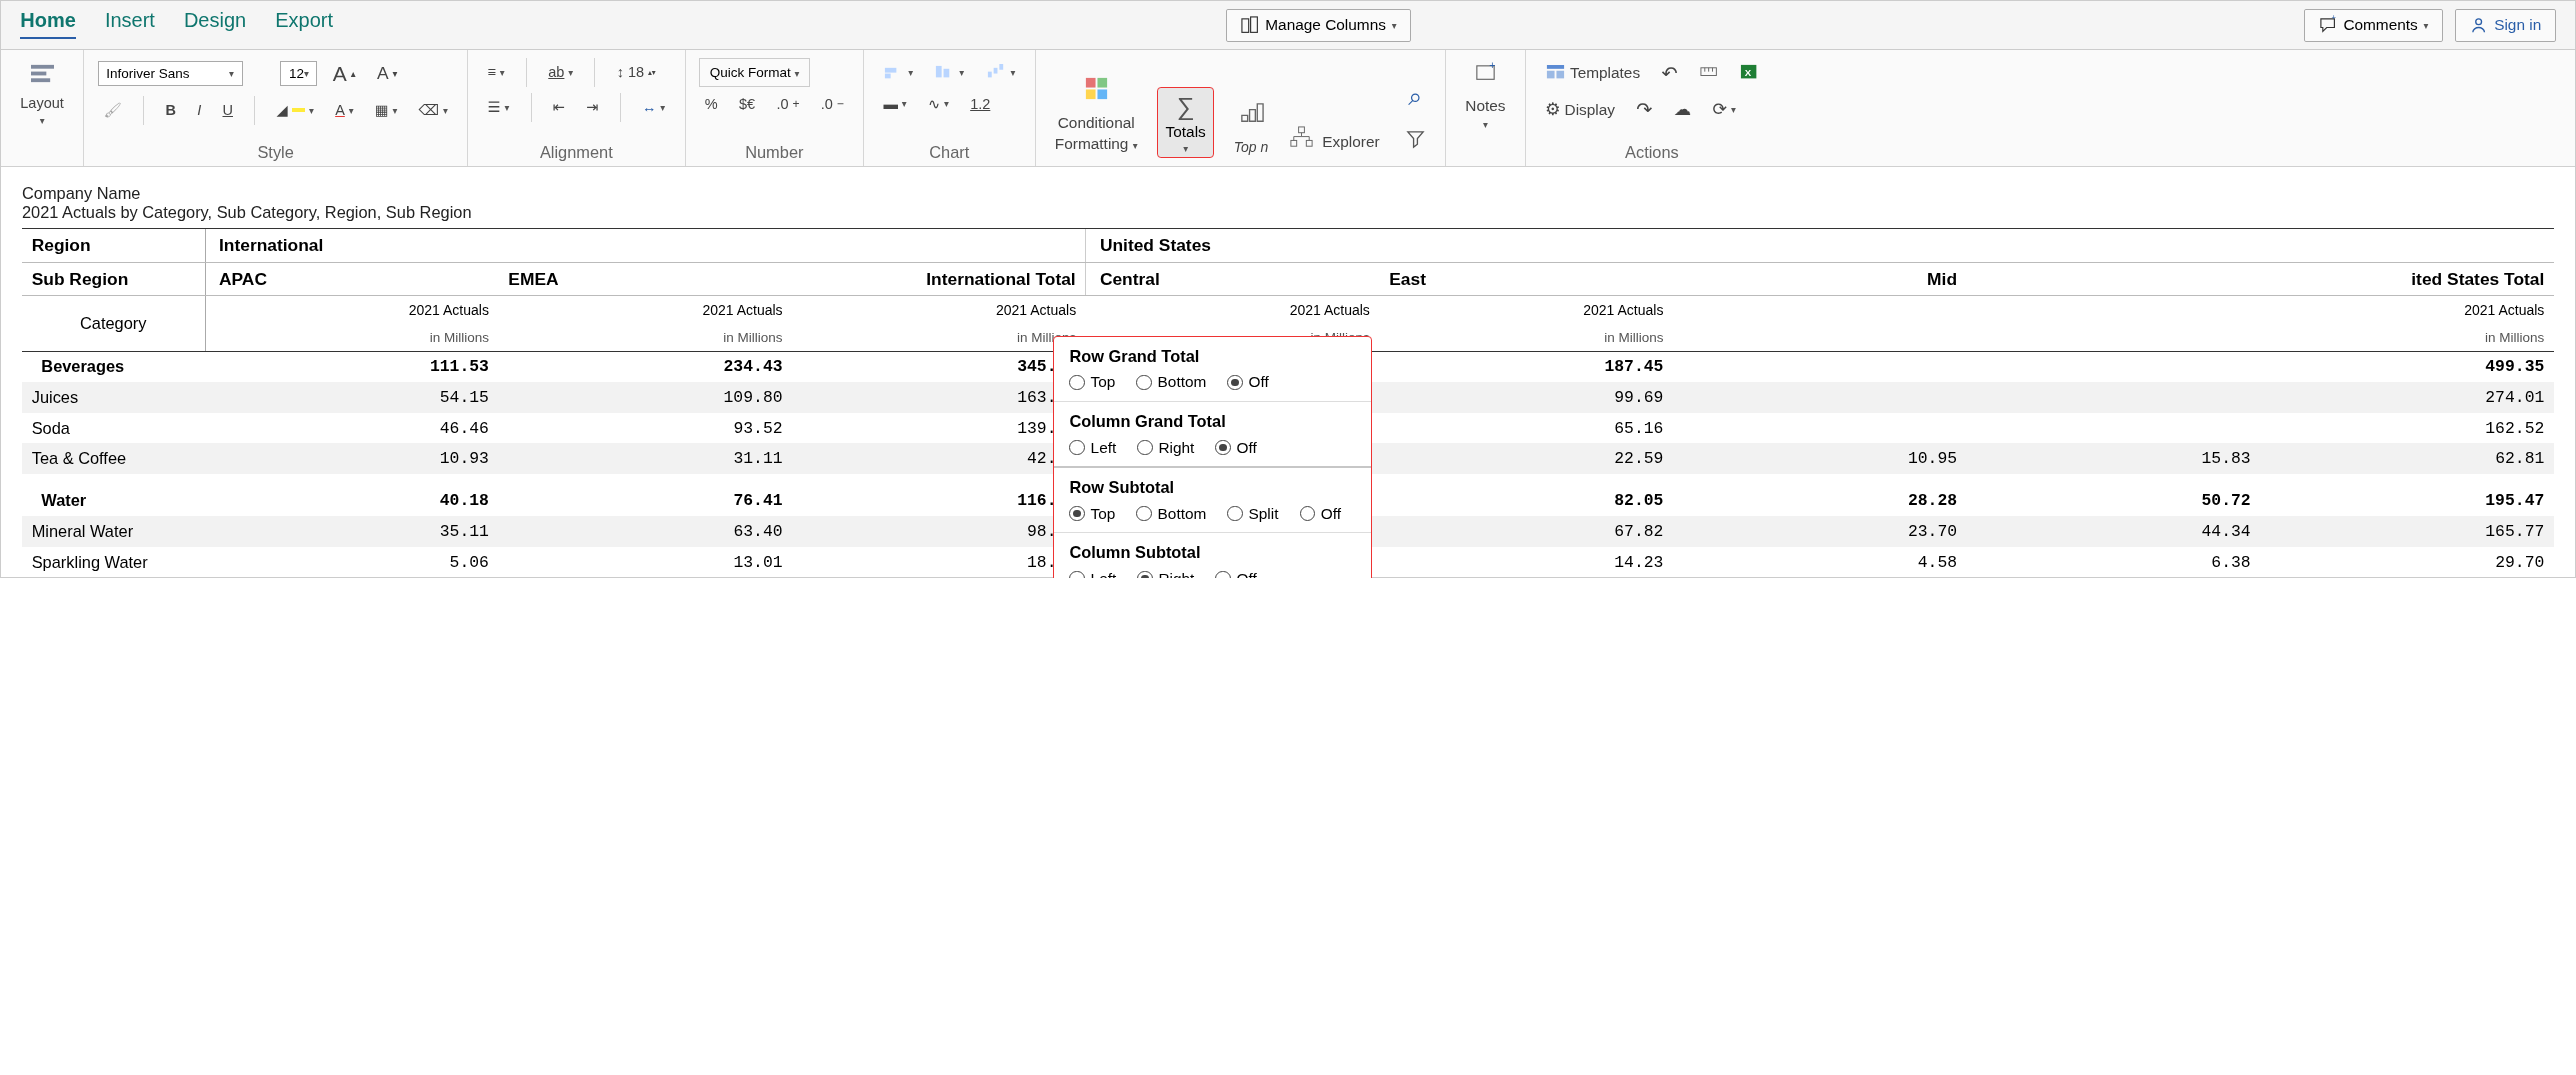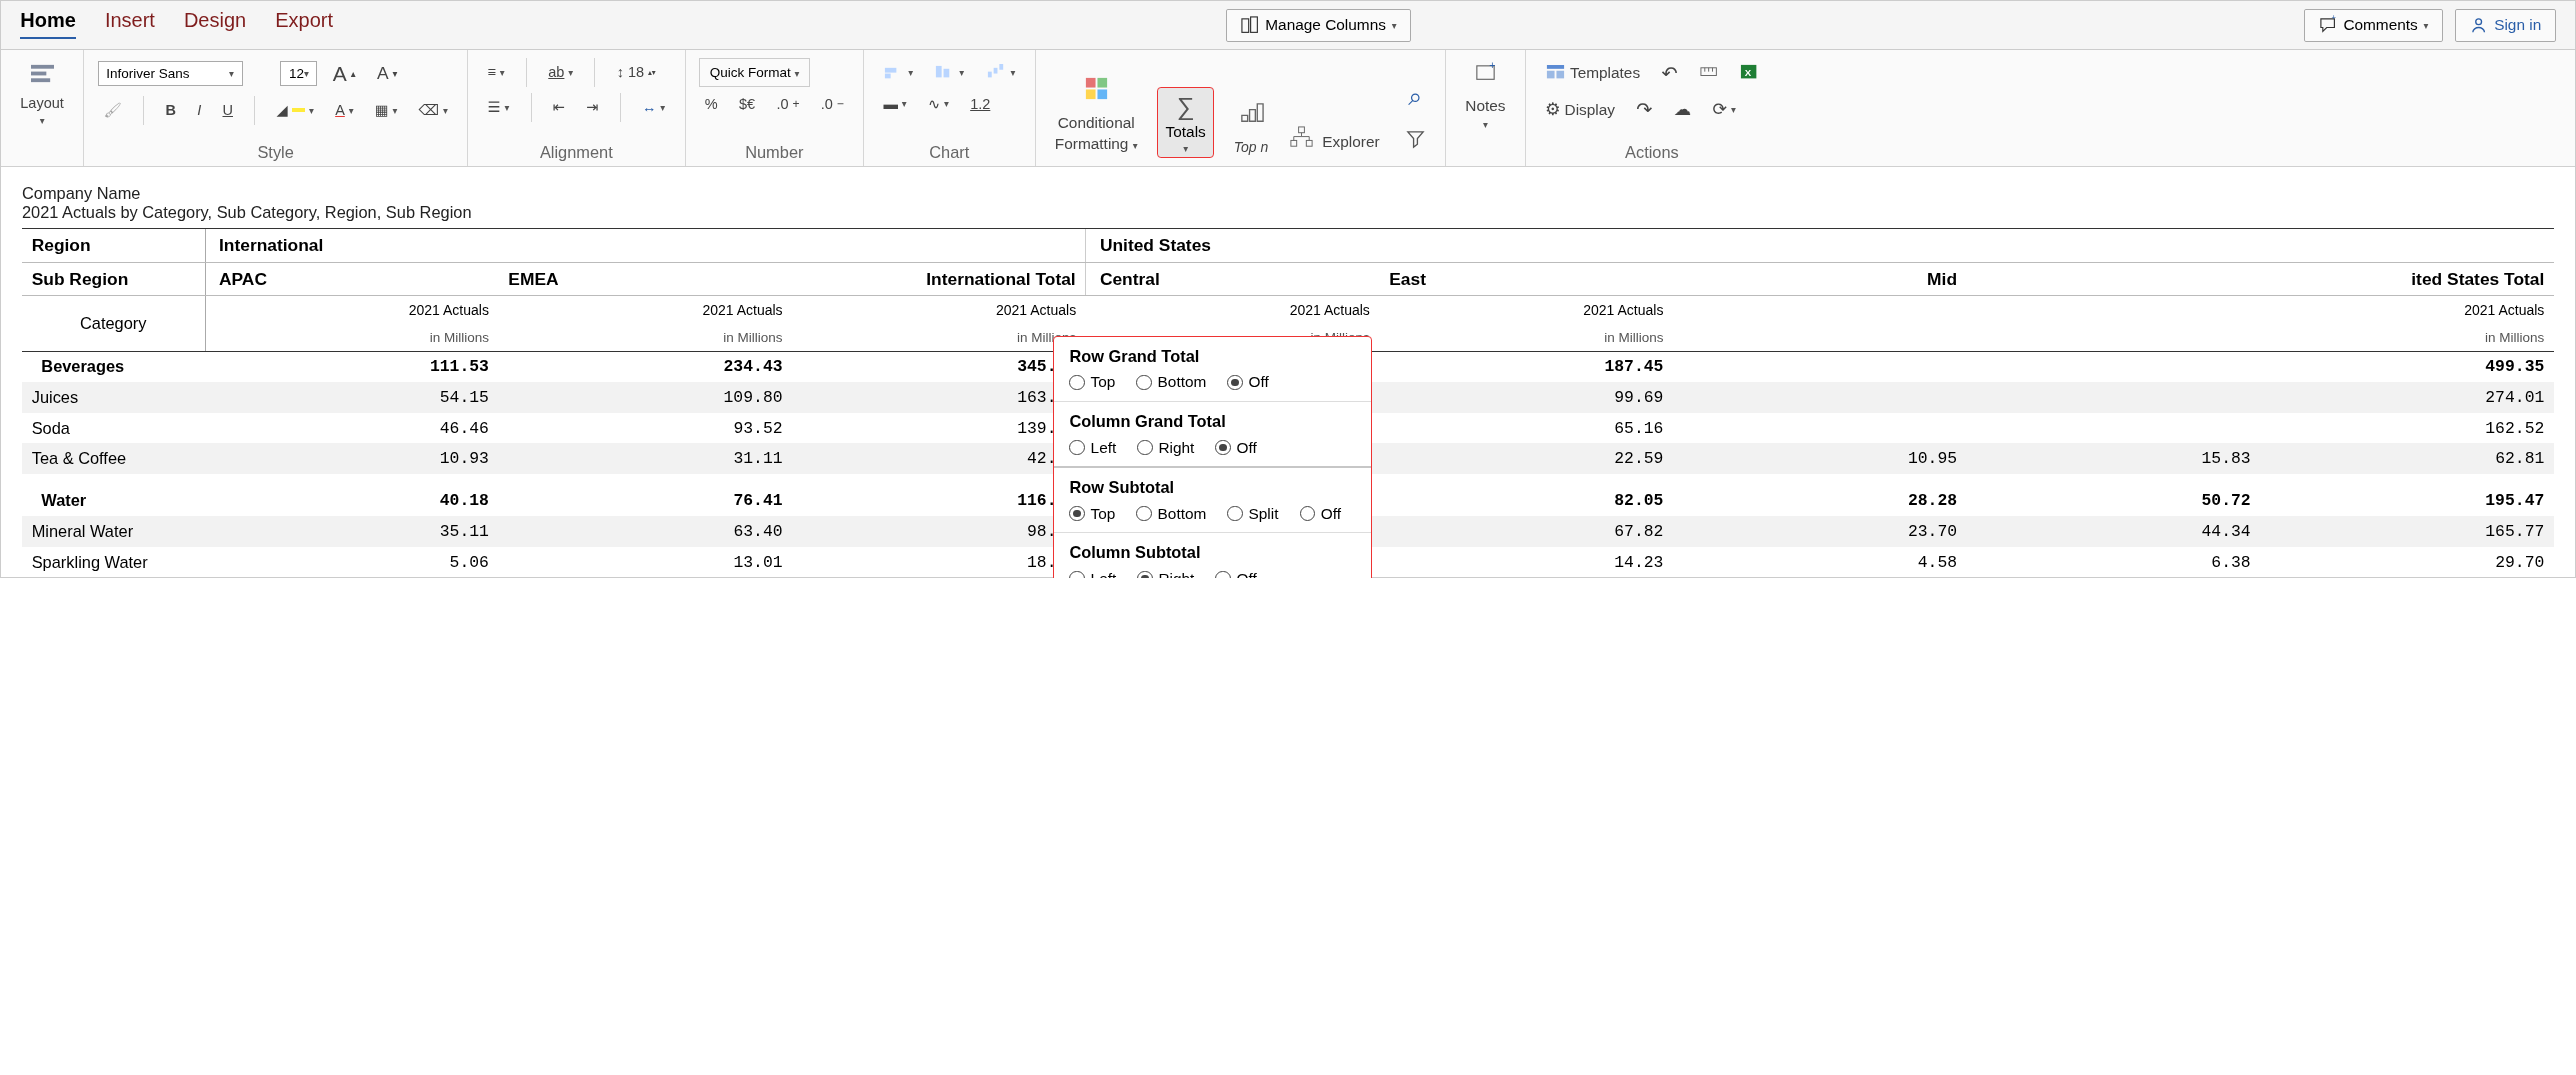--- a/index.html
+++ b/index.html
@@ -1,22 +1,22 @@
 <!DOCTYPE html>
 <html><head>
 <meta charset="utf-8">
 <style>
   * { box-sizing: border-box; margin: 0; padding: 0; }
   body { font-family: "Segoe UI", Arial, sans-serif; font-size: 13.5px; background: #fff; color: #000; }
   .app-frame { border: 1px solid #ccc; }
   
   .topbar { background: #f5f5f5; border-bottom: 1px solid #ccc; padding: 7.7px 19.3px; display:flex; align-items:flex-start; justify-content:space-between; }
   .tabs { display:flex; gap: 29px; align-items:baseline; }
-  .tab { font-size: 20px; color:#7f1d1d; padding-bottom:5.8px; cursor:pointer; }
-  .tab.active { font-weight:600; border-bottom: 2.9px solid #2a5ea8; color:#000000;}
+  .tab { font-size: 20px; color:#0f766e; padding-bottom:5.8px; cursor:pointer; }
+  .tab.active { font-weight:600; border-bottom: 2.9px solid #2a5ea8; color:#0f766e;}
   .topbar-right { display:flex; gap:11.6px; align-items:center; }
   .btn-outline { border:1px solid #aaa; background:#fafafa; padding:5.8px 13.5px; font-size:15.4px; border-radius:1.9px; display:flex; align-items:center; gap:5.8px; cursor:pointer;}
   .btn-outline.signin { color:#2a5ea8; }
   .icon-box { width:19.3px; height:19.3px; display:inline-block; vertical-align:middle; }
   
   .ribbon { background:#fafafa; border-bottom:1px solid #d0d0d0; display:flex; align-items:stretch; overflow:hidden; }
   .rgroup { border-right:1px solid #d6d6d6; padding: 7.7px 13.5px 3.9px 13.5px; display:flex; flex-direction:column; align-items:center; justify-content:space-between; gap:5.8px;}
   .rgroup .glabel { font-size:16.4px; color:#666; padding-top:3.9px;}
   .rrow { display:flex; align-items:center; gap:9.7px; }
   .rbtns { display:flex; flex-direction:column; gap:5.8px;}

